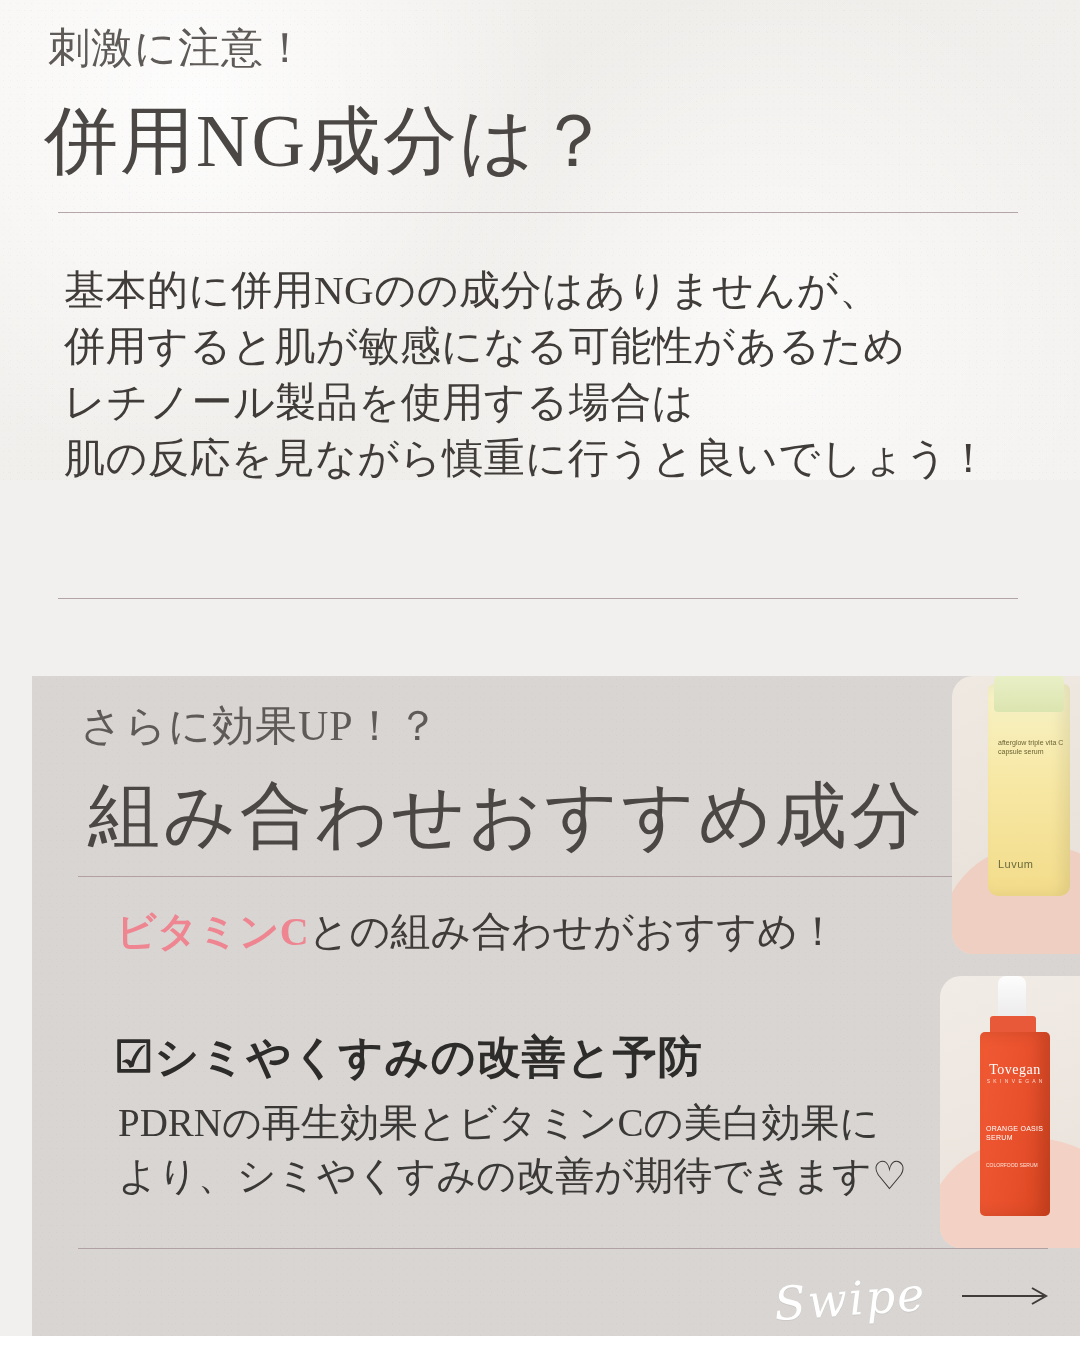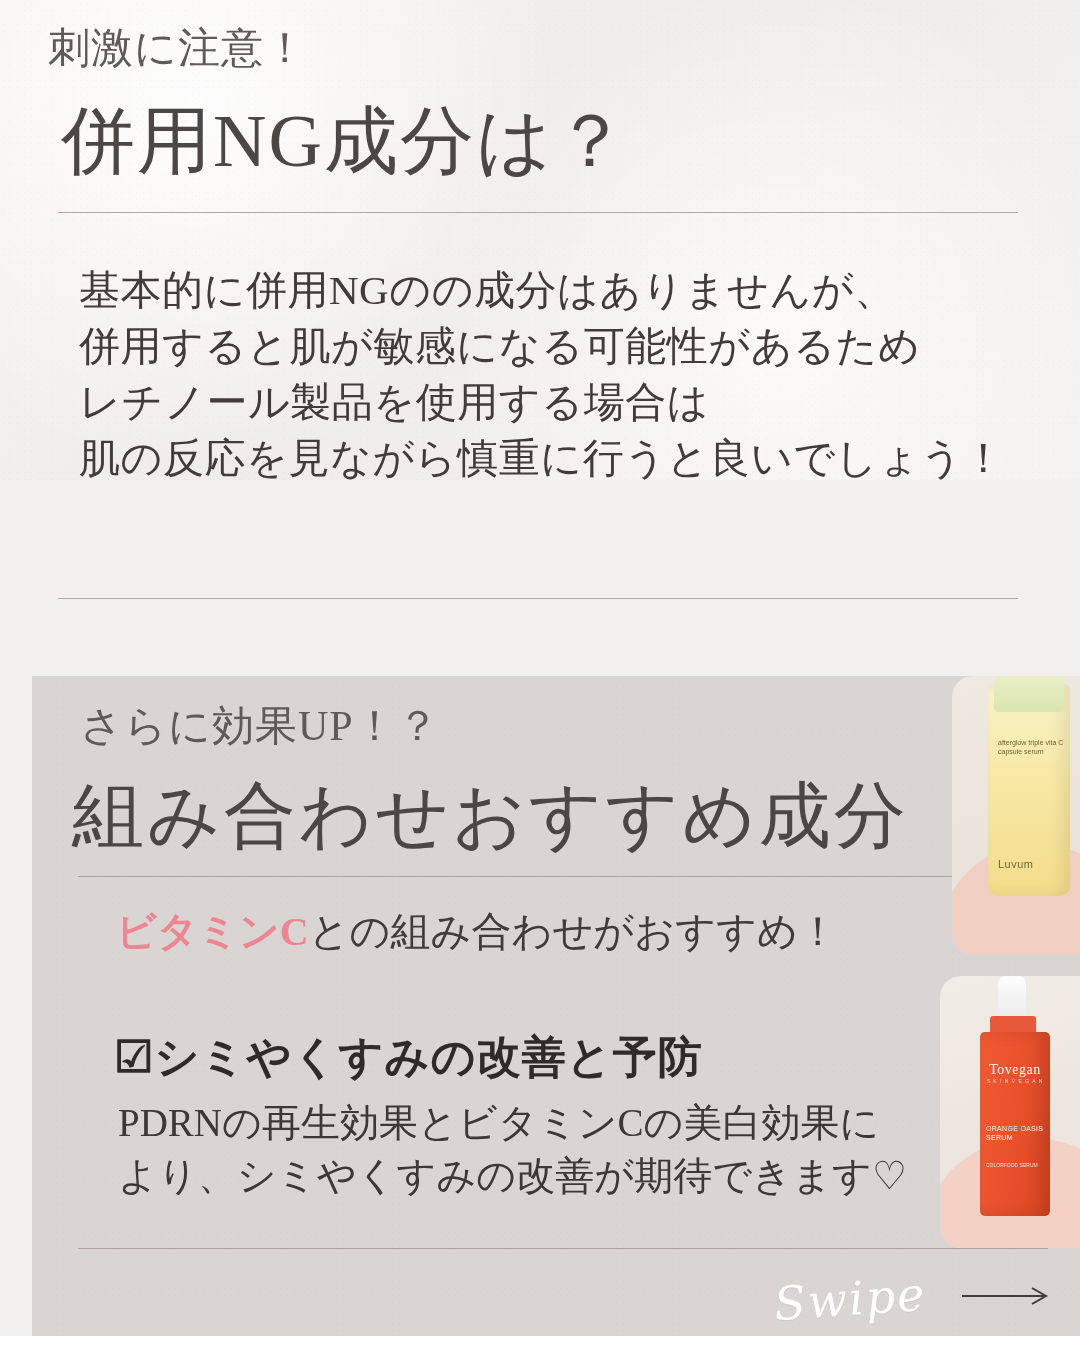--- a/index.html
+++ b/index.html
@@ -52,34 +52,33 @@
     letter-spacing: 1px;
     color: #5e5a57;
   }
   .headline {
     position: absolute;
     left: 44px;
     top: 92px;
     font-size: 74px;
     letter-spacing: 2px;
     color: #4a4744;
-    margin-left: 17px;
   }
   .rule {
     position: absolute;
     height: 1px;
     background: #9d8b92;
     opacity: 0.75;
   }
   .rule-1 { left: 58px; top: 212px; width: 960px; }
   .rule-2 { left: 58px; top: 598px; width: 960px; }
 
   .body-block {
     position: absolute;
-    left: 79px;
+    left: 64px;
     top: 262px;
     width: 960px;
   }
   .body-line {
     font-size: 41px;
     line-height: 56px;
     color: #3f3c39;
     white-space: nowrap;
     letter-spacing: 0.5px;
   }
@@ -101,21 +100,21 @@
   .eyebrow2 {
     position: absolute;
     left: 48px;
     top: 22px;
     font-size: 42px;
     letter-spacing: 1px;
     color: #5e5a57;
   }
   .headline2 {
     position: absolute;
-    left: 40px;
+    left: 56px;
     top: 92px;
     font-size: 72px;
     letter-spacing: 3px;
     color: #4a4744;
     text-align: right;
   }
   .rule-3 { position:absolute; left: 46px; top: 200px; width: 970px; height:1px; background:#a89399; opacity:.8;}
   .rule-4 { position:absolute; left: 46px; top: 572px; width: 970px; height:1px; background:#a89399; opacity:.8;}
 
   .subline {

